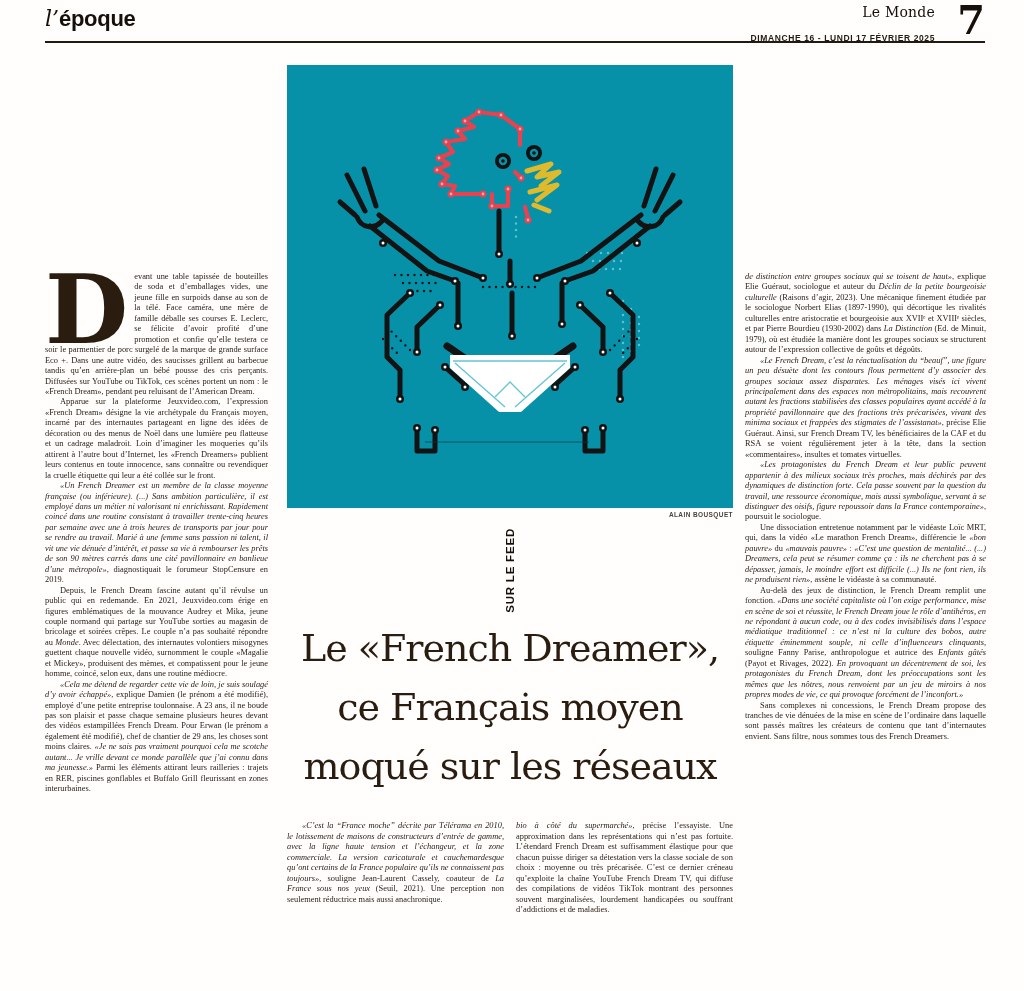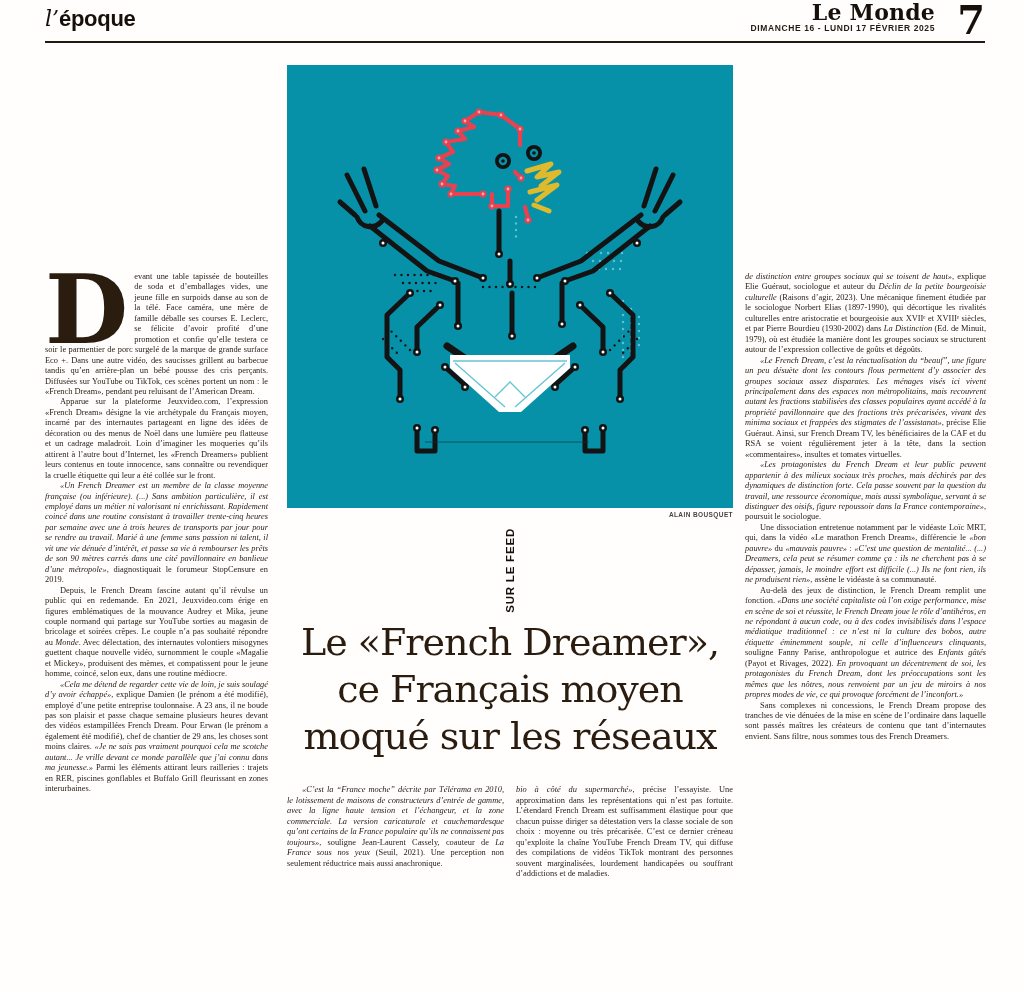--- a/index.html
+++ b/index.html
@@ -4,22 +4,22 @@
 <style>
   html,body{margin:0;padding:0;background:#e8e8e8;}
   .page{position:relative;width:1024px;height:991px;background:#fffefd;margin:0 auto;
         overflow:hidden;font-family:"Liberation Serif",serif;color:#241a10;}
   
   .hdr{position:absolute;left:45px;right:39px;top:0;height:41px;border-bottom:2px solid #221910;}
   .hdr-logo{position:absolute;left:0;top:6px;font-size:22px;color:#17100a;}
   .hdr-logo .lq{font-family:"DejaVu Serif",serif;font-style:italic;font-weight:400;}
   .hdr-logo .ep{font-family:"Liberation Sans",sans-serif;font-weight:700;letter-spacing:-0.3px;text-align:center;}
   .hdr-right{position:absolute;right:50px;top:4px;text-align:right;}
-  .masthead{font-family:"DejaVu Serif",serif;font-weight:700;font-size:22px;line-height:17px;color:#17100a;letter-spacing:0.2px;}
-  .edition{font-family:"Liberation Sans",sans-serif;font-weight:700;font-size:8.5px;letter-spacing:0.6px;color:#241a10;margin-top:2px;padding-left:20px;}
+  .masthead{font-family:"DejaVu Serif",serif;font-weight:400;font-size:14px;line-height:17px;color:#17100a;letter-spacing:0.2px;}
+  .edition{font-family:"Liberation Sans",sans-serif;font-weight:700;font-size:8.5px;letter-spacing:0.6px;color:#241a10;margin-top:12px;padding-left:20px;}
   .pageno{position:absolute;right:0;top:-2px;font-family:"DejaVu Serif",serif;font-weight:600;font-size:40px;line-height:44px;color:#17100a;}
   
   .main{position:absolute;left:45px;right:39px;top:65px;display:flex;}
   .col-side{width:223px;flex:0 0 223px;padding-top:207px;}
   .col-side.right{width:241px;flex:0 0 241px;}
   .gut1{flex:0 0 19px;} .gut2{flex:0 0 12px;}
   .col-center{flex:0 0 446px;width:446px;}
   
   .bp{margin:0;font-size:8.4px;line-height:10.45px;text-align:justify;color:#241a10;
       font-family:"Liberation Serif",serif;}
@@ -28,21 +28,21 @@
   .dropcap{float:left;font-family:"DejaVu Serif",serif;font-weight:700;font-size:96px;
            line-height:71px;padding:2px 6px 0 0;color:#2a1c0e;}
   
   .illo{width:446px;height:443px;display:block;}
   .credit{margin-top:3px;text-align:right;font-family:"Liberation Sans",sans-serif;
           font-size:6.5px;font-weight:700;letter-spacing:0.4px;color:#4a4540;}
   .kicker-wrap{height:93px;display:flex;justify-content:center;align-items:flex-end;margin-top:2px;}
   .kicker{writing-mode:vertical-rl;transform:rotate(180deg);font-family:"Liberation Sans",sans-serif;
           font-weight:700;font-size:11.5px;letter-spacing:0.8px;color:#17100a;}
   .headline{margin-top:6px;text-align:center;font-family:"DejaVu Serif",serif;font-weight:400;
-            font-size:38px;line-height:47px;letter-spacing:-1px;color:#2b1c10;}
+            font-size:38px;line-height:59px;letter-spacing:-1px;color:#2b1c10;}
   .standfirst{margin-top:13px;text-align:center;font-family:"Liberation Sans",sans-serif;
               font-size:14.6px;line-height:19px;color:#352a1e;}
   .standfirst .bd{font-weight:700;}
   .center-cols{margin-top:11px;display:flex;height:146px;overflow:hidden;}
   .ccol{flex:0 0 217px;width:217px;}
   .cgut{flex:0 0 12px;}
 </style>
 </head>
 <body>
 

